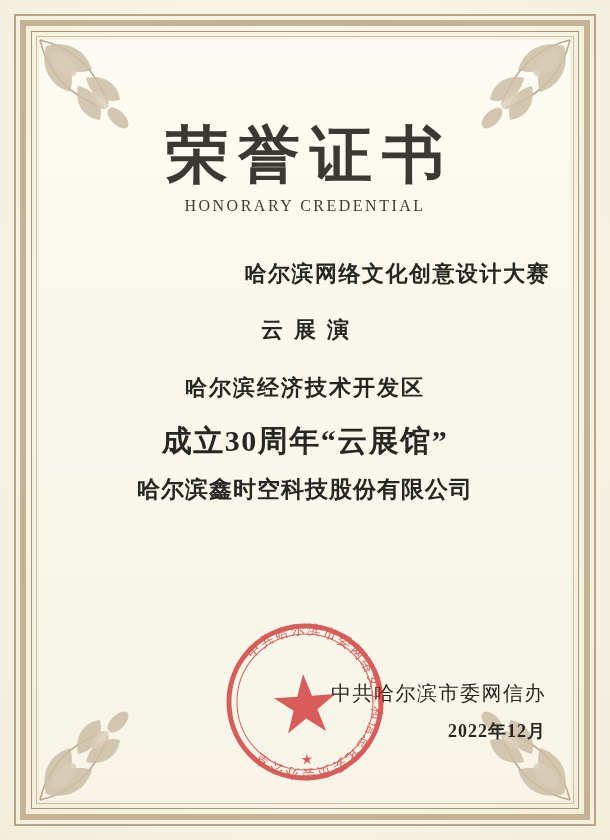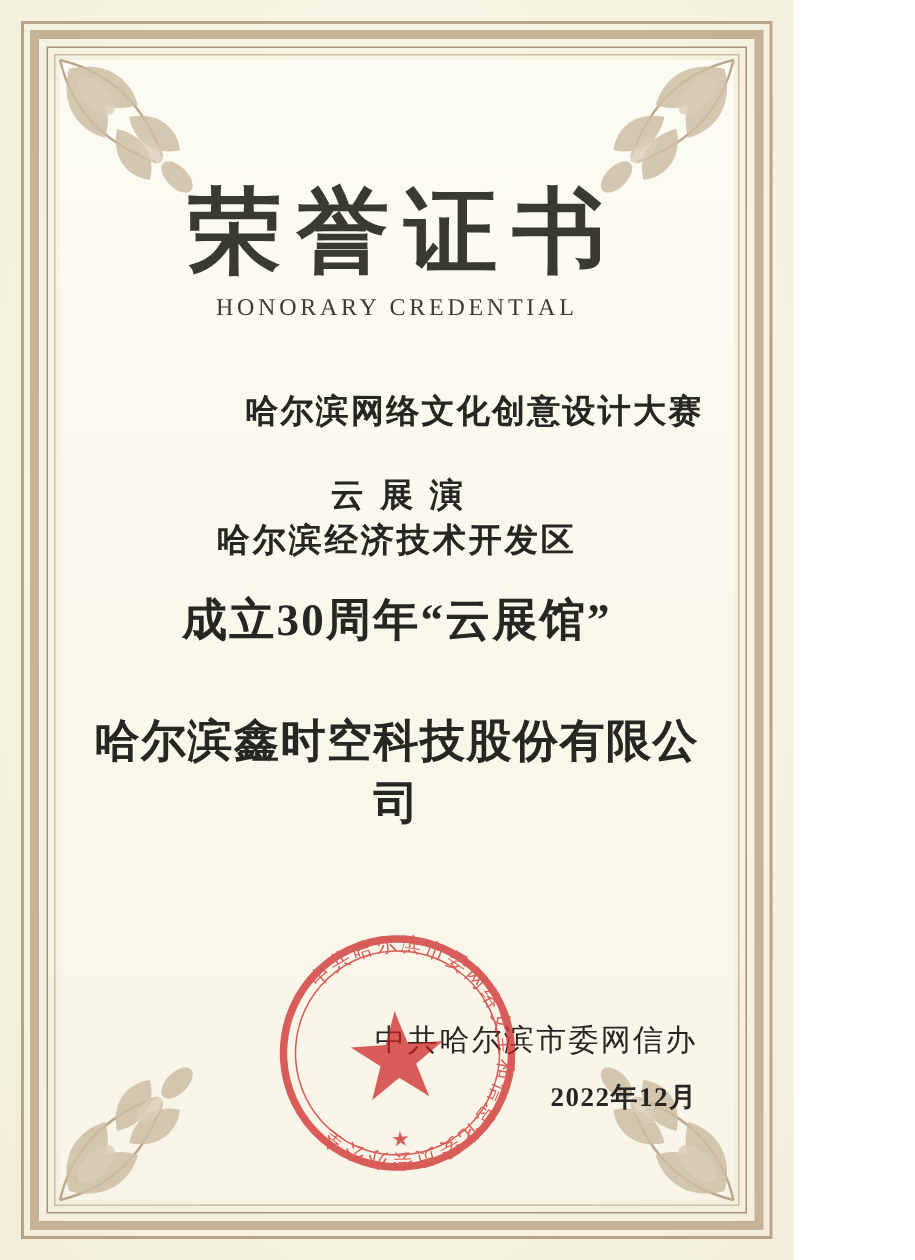--- a/index.html
+++ b/index.html
@@ -9,21 +9,21 @@
   }
   body {
     width: 610px;
     height: 840px;
     overflow: hidden;
     font-family: "Liberation Serif", serif;
   }
 
   #certificate {
     position: relative;
-    width: 529px;
+    width: 610px;
     height: 840px;
     background:
       radial-gradient(ellipse at 50% 42%, #fbf9ee 0%, #f7f4e4 55%, #f2eeda 100%);
     box-sizing: border-box;
     overflow: hidden;
   }
 
   
   .frame-outer {
     position: absolute;
@@ -120,35 +120,36 @@
     margin-top: 28px;
     font-size: 50px;
     letter-spacing: 16px;
     color: #c8241d;
     font-weight: bold;
     text-indent: 16px;
     font-family: "Liberation Serif", serif;
   }
 
   .work-line1 {
+    margin-top: 28px;
     font-size: 22px;
     letter-spacing: 2px;
     color: #262622;
     font-weight: bold;
   }
   .work-line2 {
     margin-top: 18px;
     font-size: 30px;
     letter-spacing: 1.5px;
     color: #262622;
     font-weight: bold;
   }
   .winner {
-    margin-top: 40px;
-    font-size: 30px;
+    margin-top: 12px;
+    font-size: 23px;
     letter-spacing: 1px;
     color: #262622;
     font-weight: bold;
   }
 
   .issuer-block {
     position: absolute;
     right: 0;
     top: 560px;
     text-align: right;

